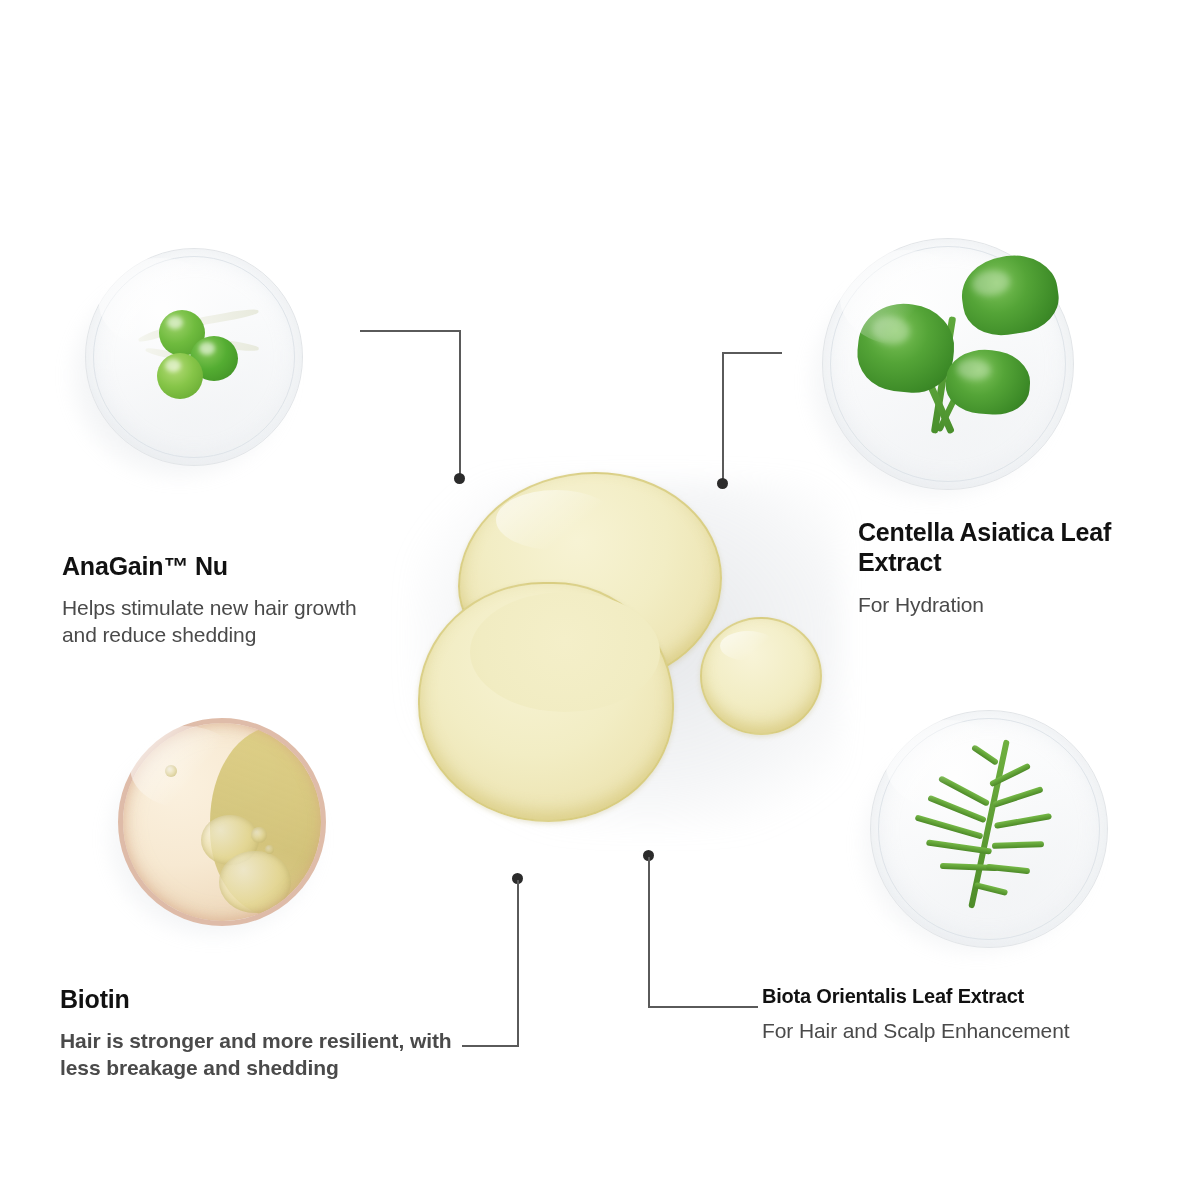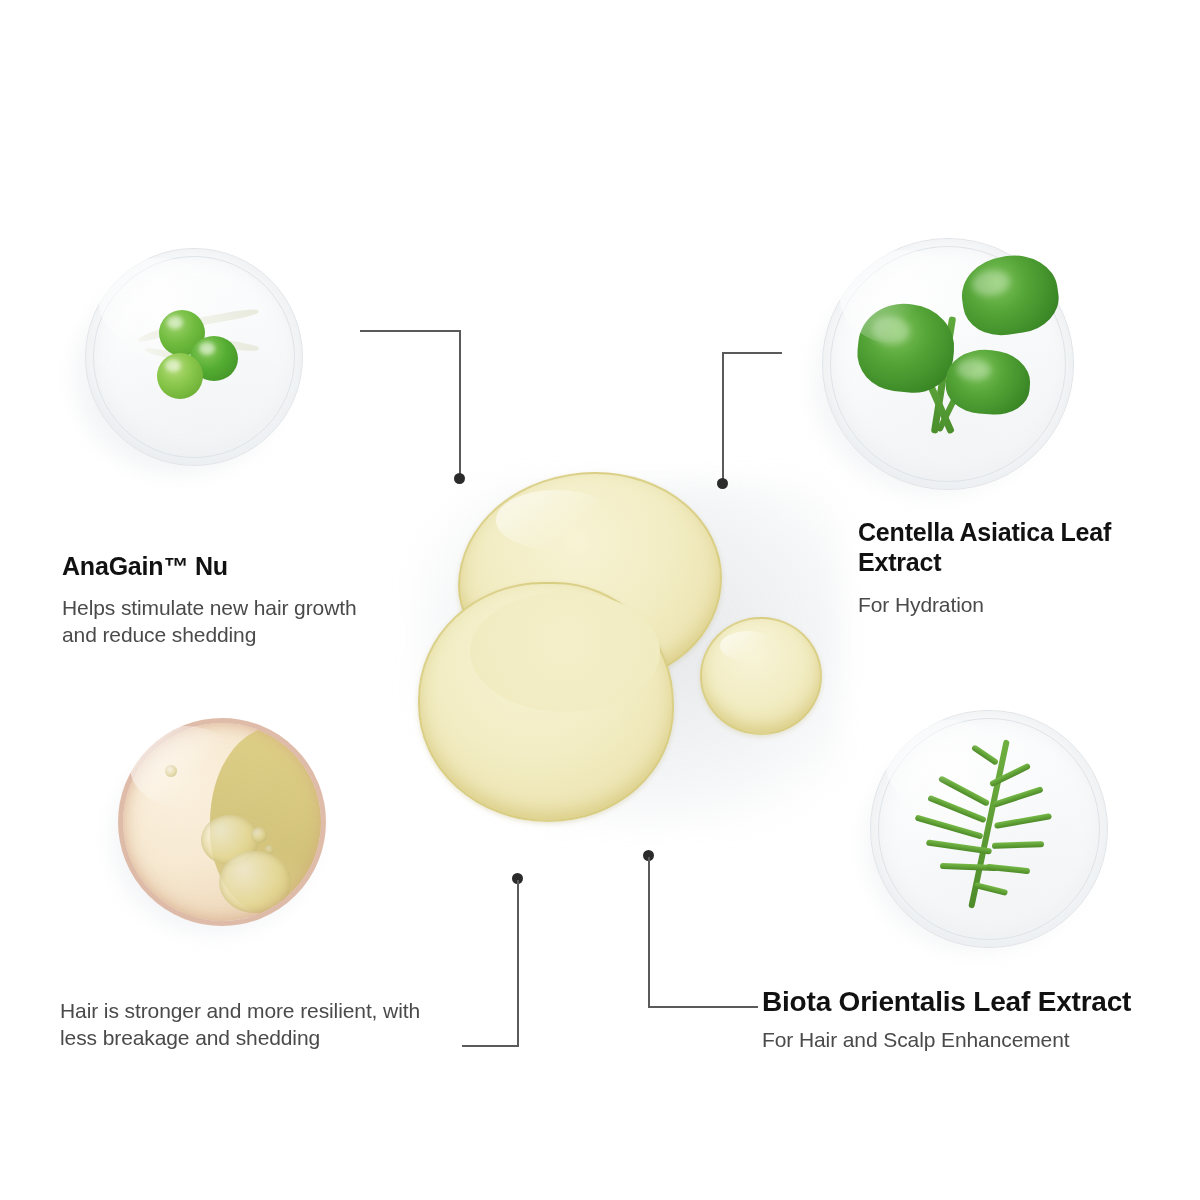--- a/index.html
+++ b/index.html
@@ -150,26 +150,26 @@
   .conn{position:absolute;background:#5a5a5a;}
   .conn.h{height:2px;}
   .conn.v{width:2px;}
   .conn-dot{position:absolute;width:11px;height:11px;border-radius:50%;background:#2b2b2b;}
 
   
   .label{position:absolute;}
   .label .title{
     font-size:25px;font-weight:bold;color:#111;letter-spacing:-.2px;line-height:1.18;
   }
-  .label .title.small{font-size:28px;}
+  .label .title.small{font-size:20px;}
   .label .desc{
     font-size:21px;font-weight:normal;color:#4a4a4a;line-height:1.30;margin-top:12px;
     letter-spacing:-.1px;
   }
-  .label .desc.tight{}
+  .label .desc.tight{font-weight:bold;}
   #label-anagain{left:62px;top:552px;width:330px;}
   #label-centella{left:858px;top:518px;width:300px;}
   #label-biotin{left:60px;top:985px;width:400px;}
   #label-biota{left:762px;top:985px;width:400px;}
   #label-biota .desc{margin-top:8px;}
   #label-centella .desc{margin-top:14px;}
 
   
   #disclaimer{
     position:absolute;left:140px;top:1110px;width:920px;height:62px;
@@ -282,20 +282,21 @@
     <div class="title">Centella Asiatica Leaf Extract</div>
     <div class="desc">For Hydration</div>
   </div>
 
   <div class="label" id="label-anagain">
     <div class="title">AnaGain™ Nu</div>
     <div class="desc">Helps stimulate new hair growth and reduce shedding</div>
   </div>
 
   <div class="label" id="label-biotin">
+    <div class="title">Biotin</div>
     <div class="desc tight">Hair is stronger and more resilient, with less breakage and shedding</div>
   </div>
 
   <div class="label" id="label-biota">
     <div class="title small">Biota Orientalis Leaf Extract</div>
     <div class="desc">For Hair and Scalp Enhancement</div>
   </div>
 
 
 </div>

